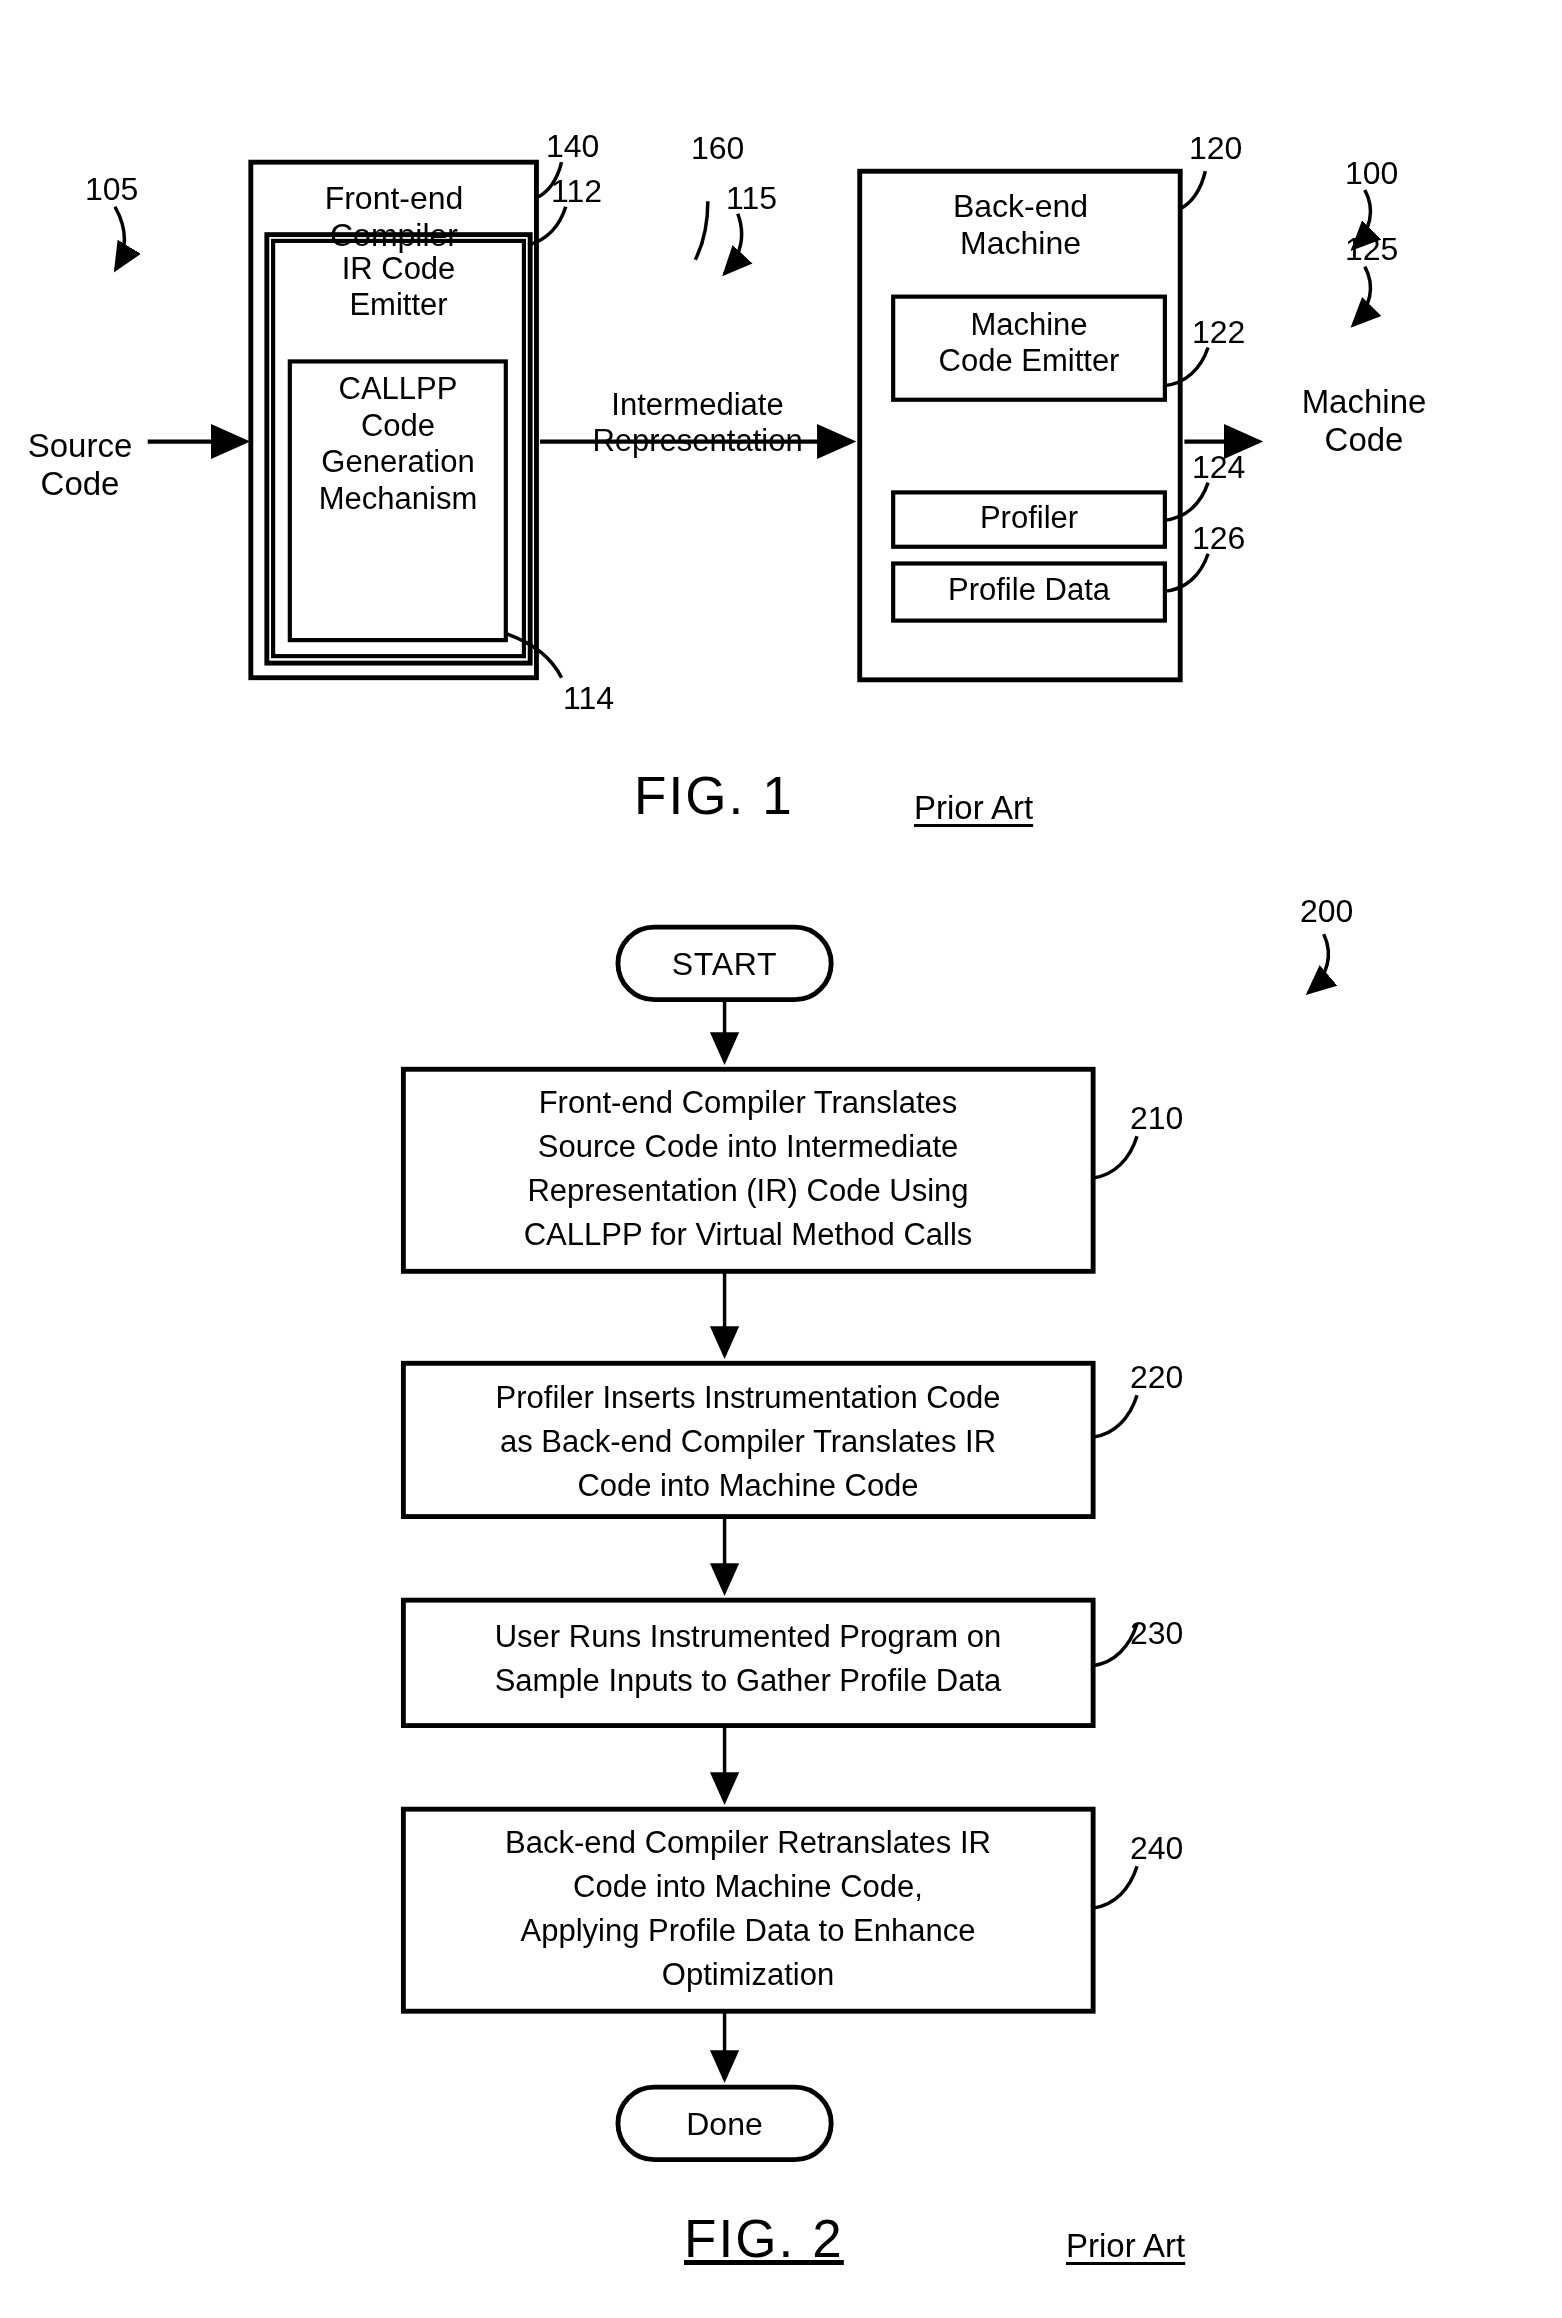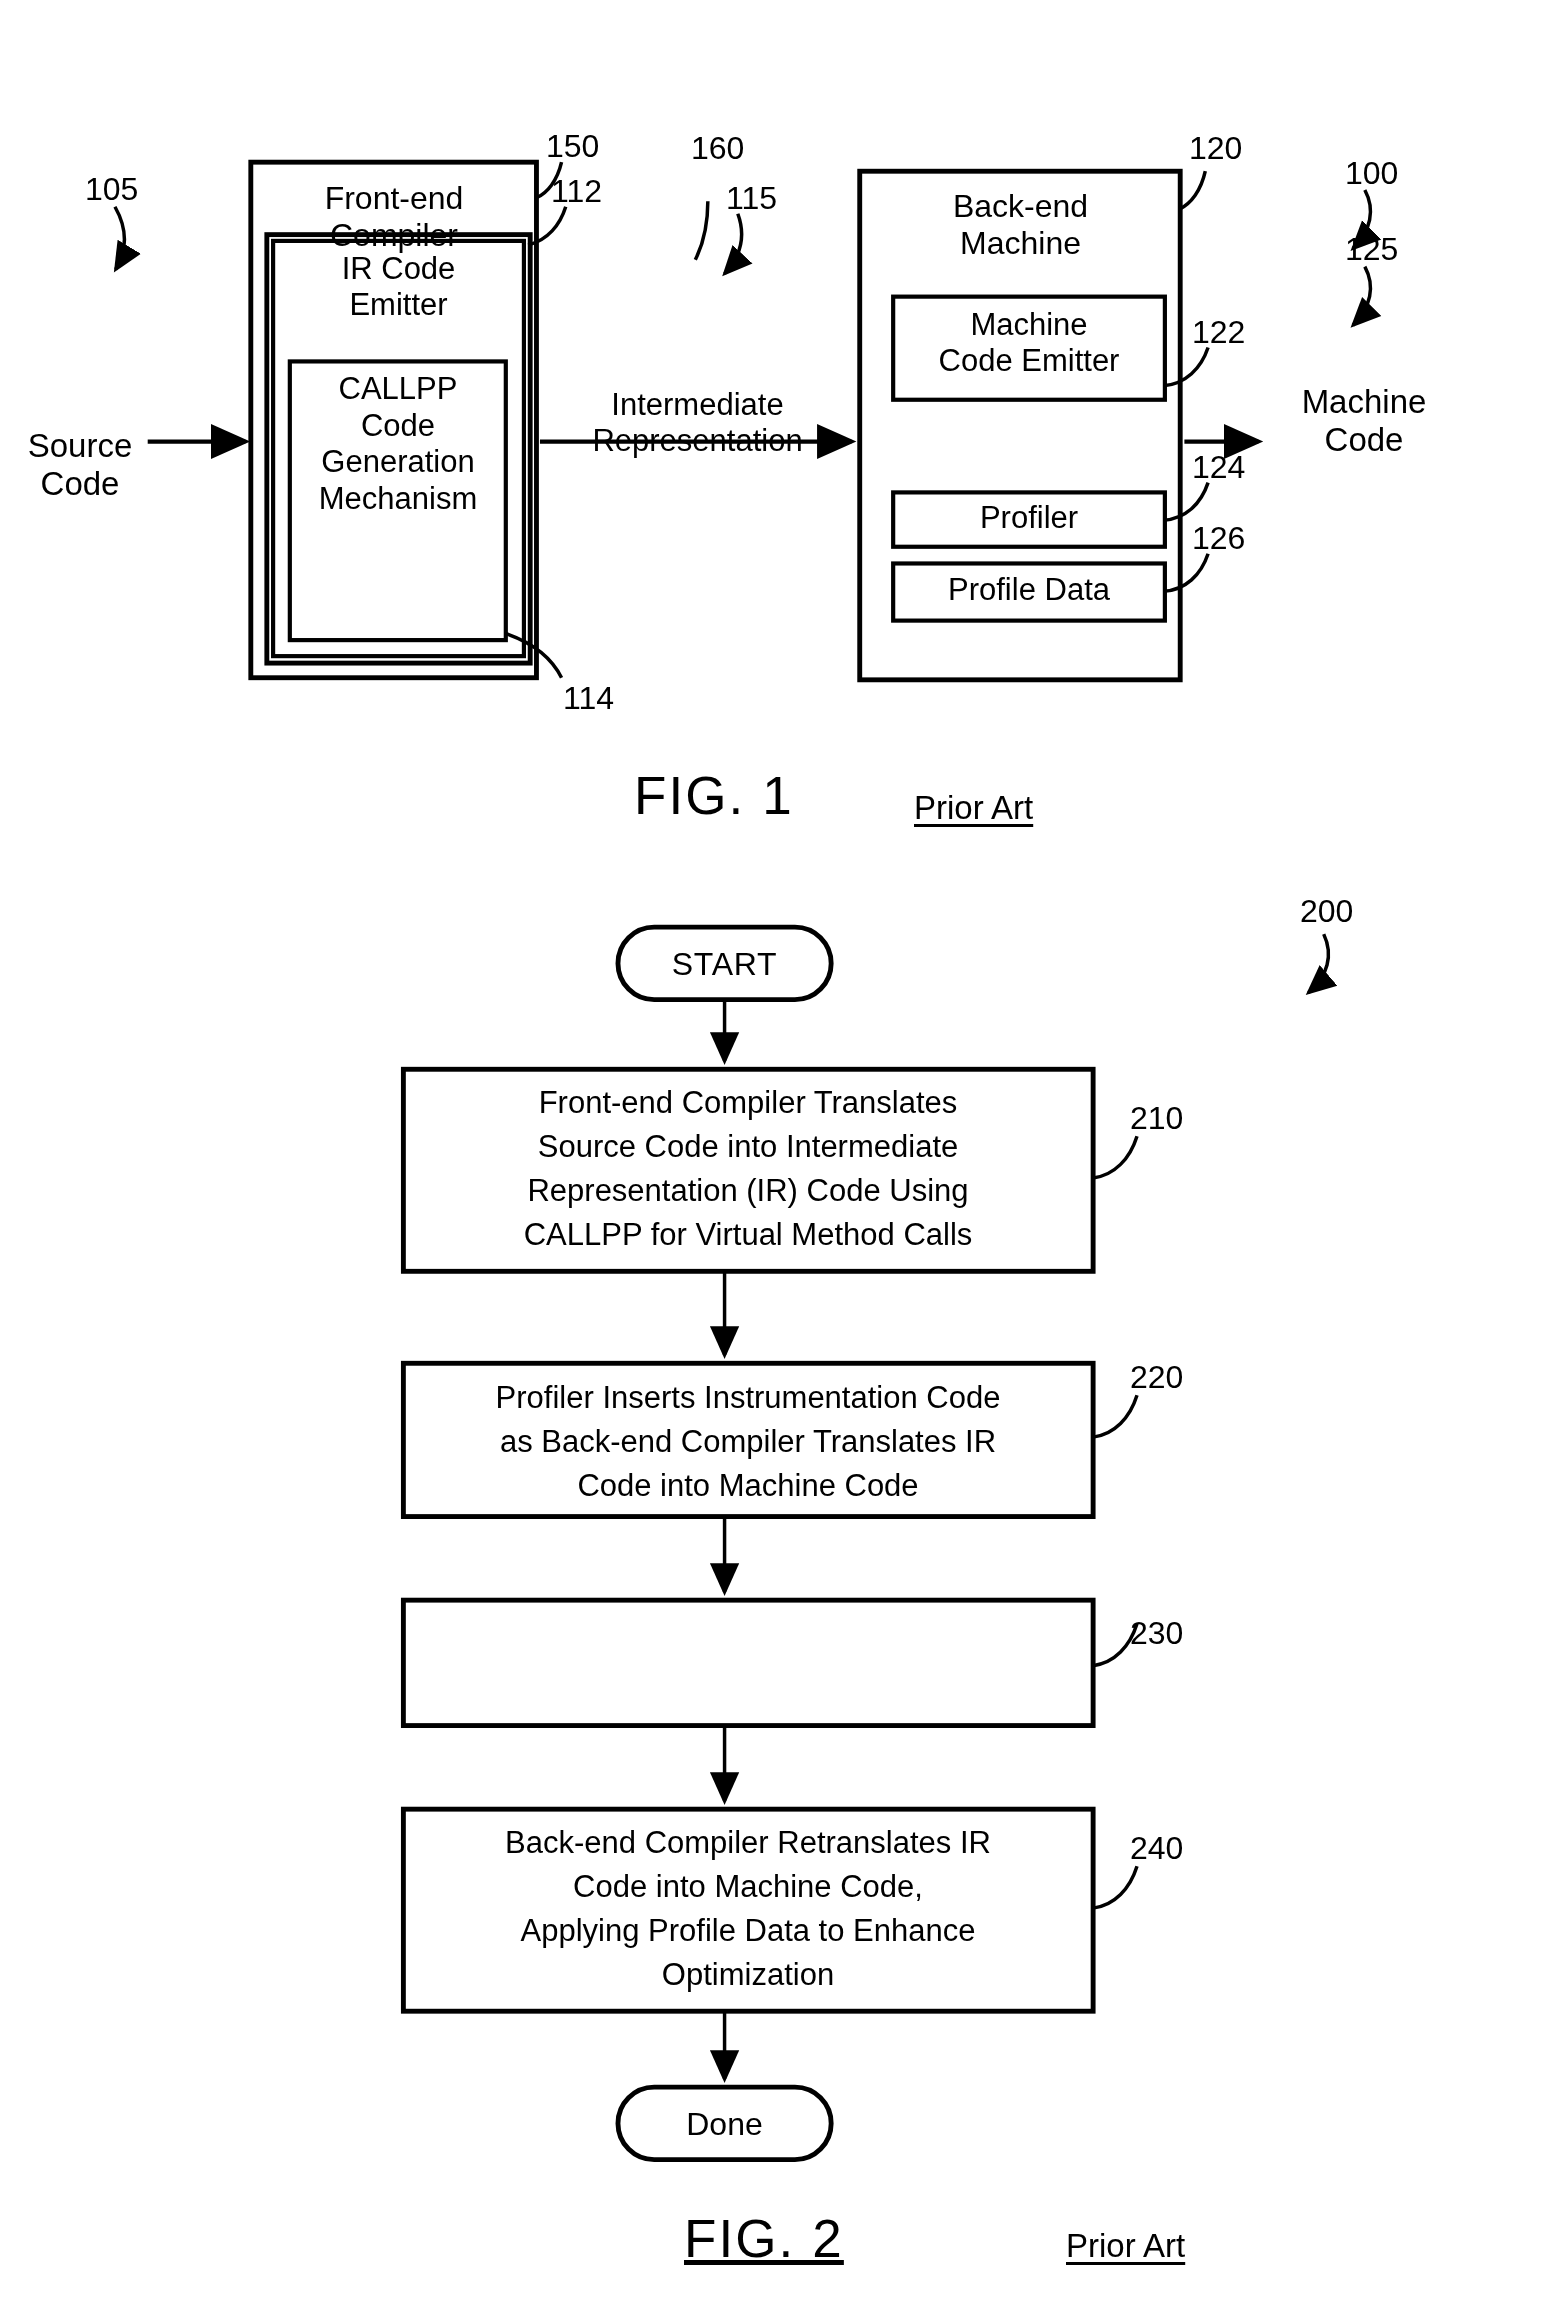--- a/index.html
+++ b/index.html
@@ -178,21 +178,21 @@
   <div class="lbl ext-label" style="left: 7px; top: 383px; width: 146px; white-space: pre-line; margin-top: 44px;">Source
 Code</div>
 
   <div class="lbl ext-label" style="left: 1263px; top: 383px; width: 202px; white-space: pre-line;">Machine
 Code</div>
 
   <div class="lbl flowtext" style="left: 544px; top: 387px; width: 307px; white-space: pre-line;">Intermediate
 Representation</div>
 
   <div class="lbl ref" style="left:85px; top:171px;">105</div>
-  <div class="lbl ref" style="left:546px; top:128px;">150</div>
+  <div class="lbl ref" style="left:546px; top:128px;">140</div>
   <div class="lbl ref" style="left:551px; top:173px;">112</div>
   <div class="lbl ref" style="left:563px; top:680px;">114</div>
   <div class="lbl ref" style="left:691px; top:130px;">160</div>
   <div class="lbl ref" style="left:726px; top:180px;">115</div>
   <div class="lbl ref" style="left:1189px; top:130px;">120</div>
   <div class="lbl ref" style="left:1192px; top:314px;">122</div>
   <div class="lbl ref" style="left:1192px; top:449px;">124</div>
   <div class="lbl ref" style="left:1192px; top:520px;">126</div>
   <div class="lbl ref" style="left:1345px; top:155px;">100</div>
   <div class="lbl ref" style="left:1345px; top:231px;">125</div>
@@ -204,20 +204,22 @@
 
   <div class="lbl flowtext" style="left: 410px; top: 1081px; width: 676px; line-height: 1.42; white-space: pre-line;">Front-end Compiler Translates
 Source Code into Intermediate
 Representation (IR) Code Using
 CALLPP for Virtual Method Calls</div>
 
   <div class="lbl flowtext" style="left: 410px; top: 1376px; width: 676px; line-height: 1.42; white-space: pre-line;">Profiler Inserts Instrumentation Code
 as Back-end Compiler Translates IR
 Code into Machine Code</div>
 
+  <div class="lbl flowtext" style="left: 410px; top: 1615px; width: 676px; line-height: 1.42; white-space: pre-line;">User Runs Instrumented Program on
+Sample Inputs to Gather Profile Data</div>
 
   <div class="lbl flowtext" style="left: 410px; top: 1821px; width: 676px; line-height: 1.42; white-space: pre-line;">Back-end Compiler Retranslates IR
 Code into Machine Code,
 Applying Profile Data to Enhance
 Optimization</div>
 
   <div class="lbl term" style="left:618px; top:2106px; width:213px;">Done</div>
 
   <div class="lbl ref" style="left:1300px; top:893px;">200</div>
   <div class="lbl ref" style="left:1130px; top:1100px;">210</div>

